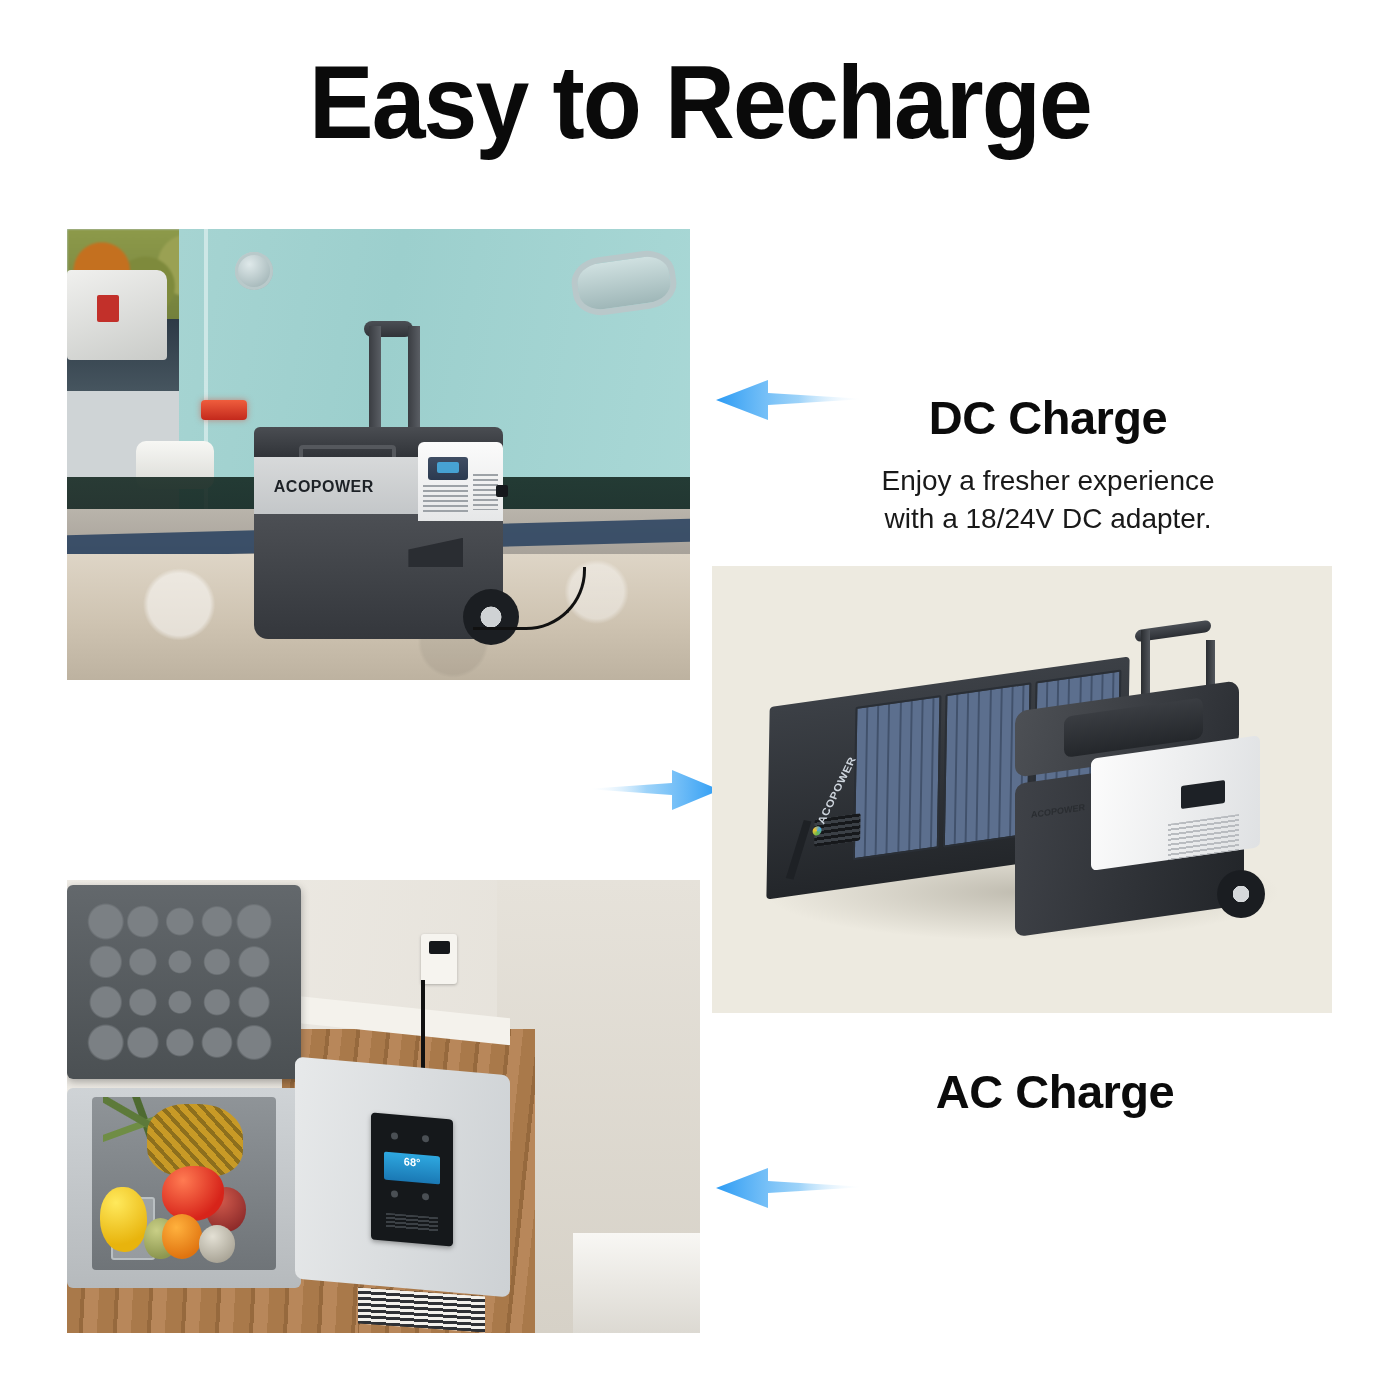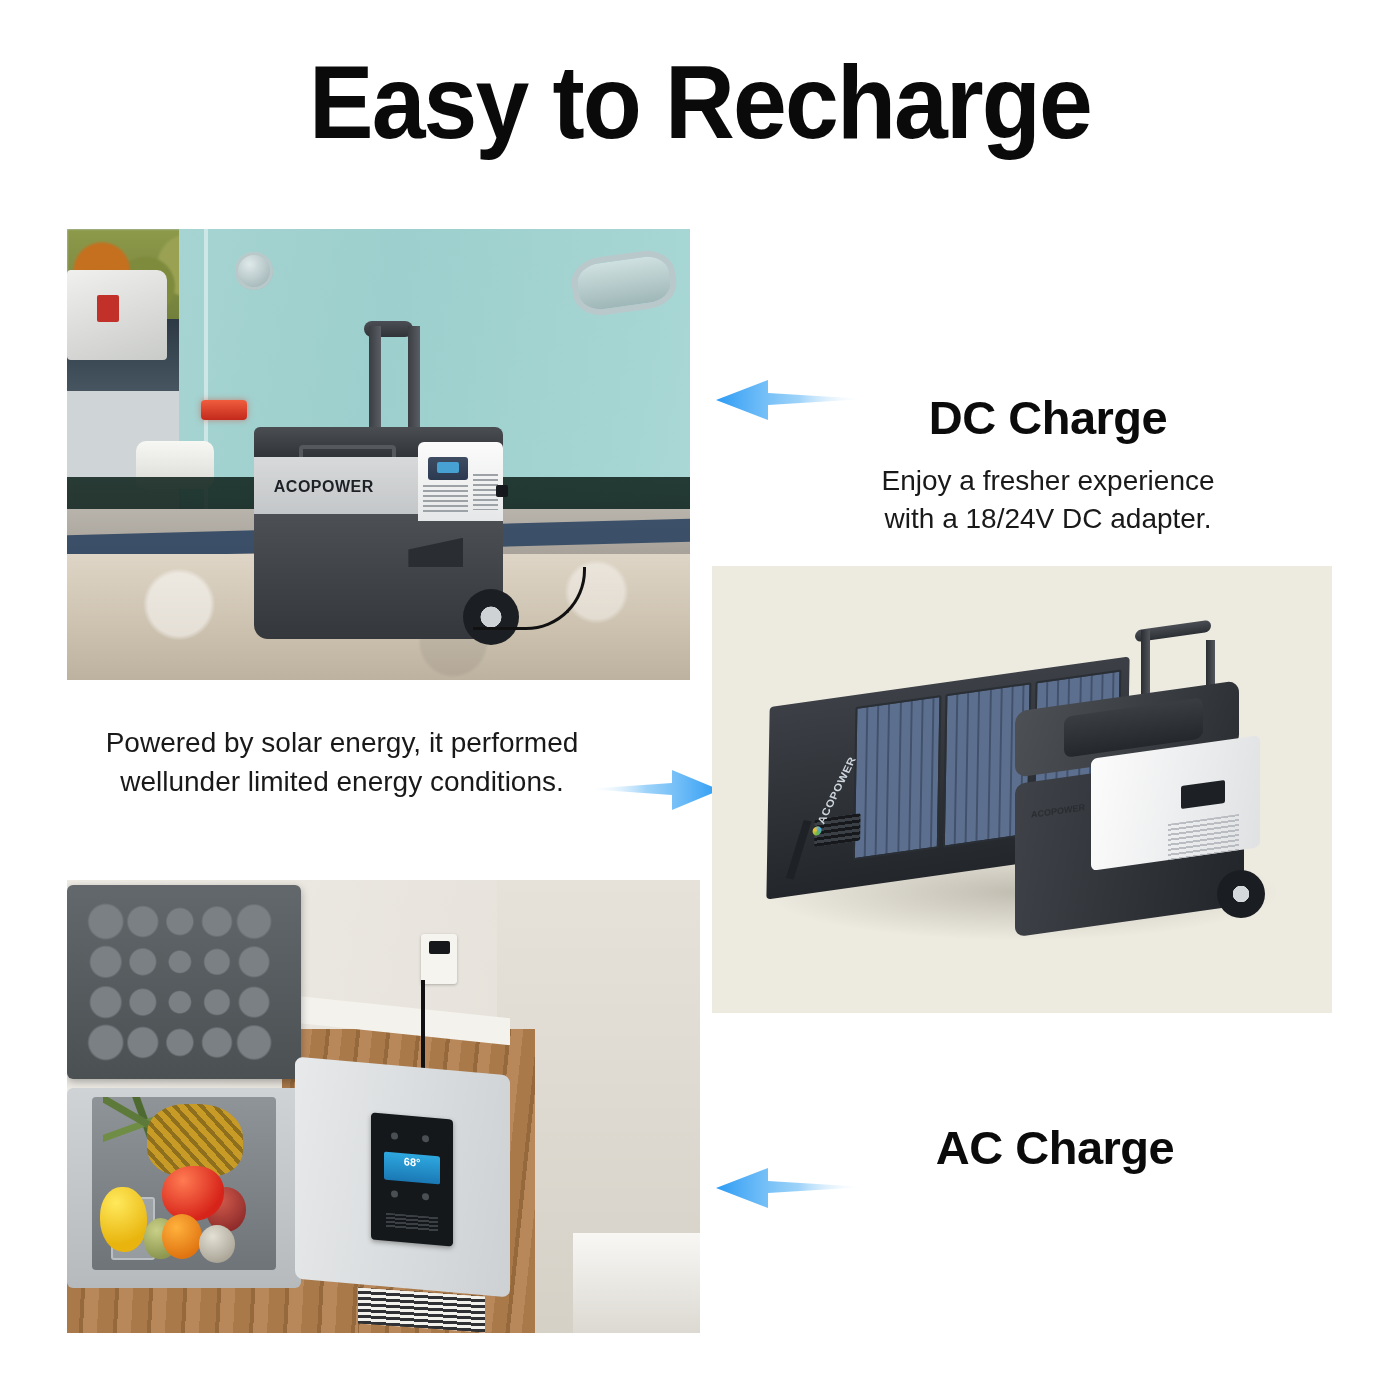--- a/index.html
+++ b/index.html
@@ -258,21 +258,21 @@
   .feature .head{
     font-size:47px;font-weight:bold;color:#0b0b0b;letter-spacing:-0.5px;
     line-height:1.1;white-space:nowrap;
   }
   .feature .body{
     margin-top:18px;font-size:28px;line-height:1.38;color:#191919;font-weight:400;
     white-space:pre-line;
   }
   #feat-dc{left:838px;top:344px;width:420px;margin-top:48px;}
   #feat-solar{left:42px;top:706px;width:600px;}
-  #feat-ac{left:830px;top:1122px;width:450px;}
+  #feat-ac{left:830px;top:1066px;width:450px;}
 </style>
 </head>
 <body>
 
 <div class="page">
 
   <div class="title">Easy to Recharge</div>
 
   <div class="photo" id="photo-dc">
     <div class="p1-sky"></div>
@@ -322,22 +322,20 @@
     </svg>
   </div>
 
   <div class="feature" id="feat-dc">
     <div class="head">DC Charge</div>
     <div class="body">Enjoy a fresher experience
 with a 18/24V DC adapter.</div>
   </div>
 
   <div class="feature" id="feat-solar">
-    <div class="body">Powered by solar energy, it performed
-wellunder limited energy conditions.</div>
   </div>
 
   <div class="arrow" style="left:586px;top:762px;width:140px;height:56px;">
     <svg width="140" height="56" viewBox="0 0 140 56">
       <defs>
         <linearGradient id="gso" x1="0" y1="0" x2="1" y2="0">
           <stop offset="0%" stop-color="#ffffff" stop-opacity="0"></stop>
           <stop offset="45%" stop-color="#7cc4f7" stop-opacity="0.75"></stop>
           <stop offset="100%" stop-color="#2b9bf4"></stop>
         </linearGradient>

